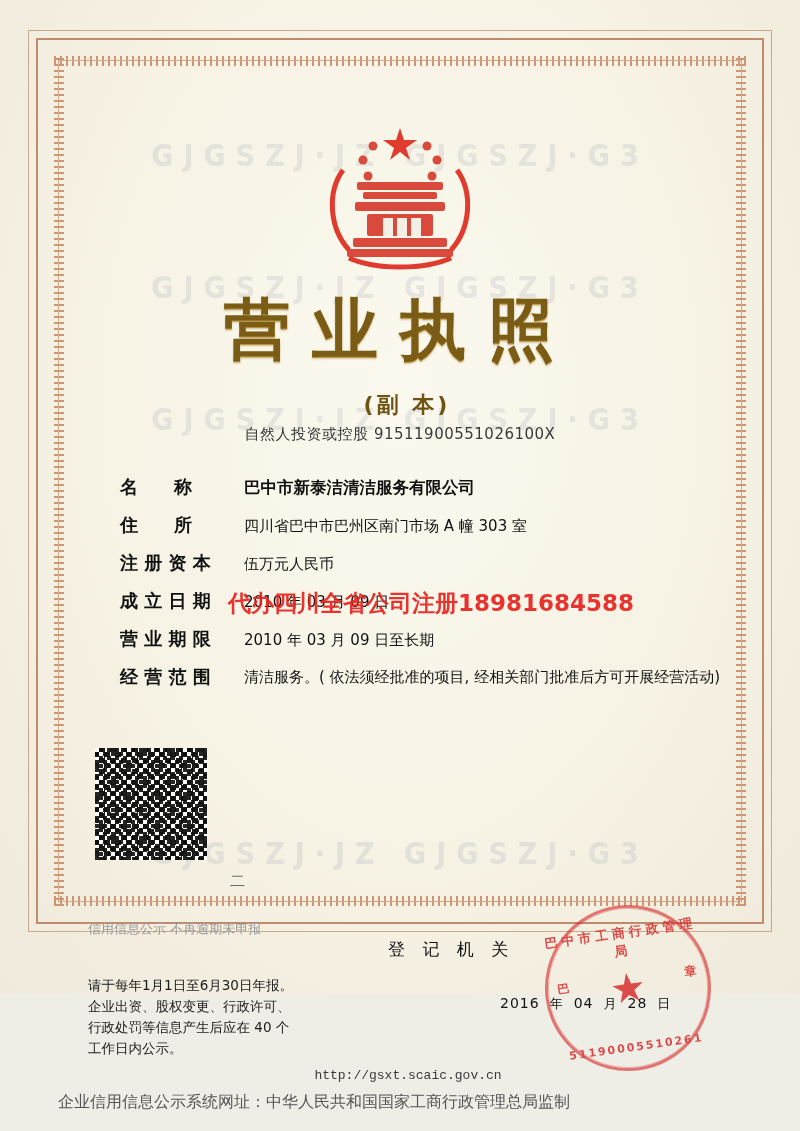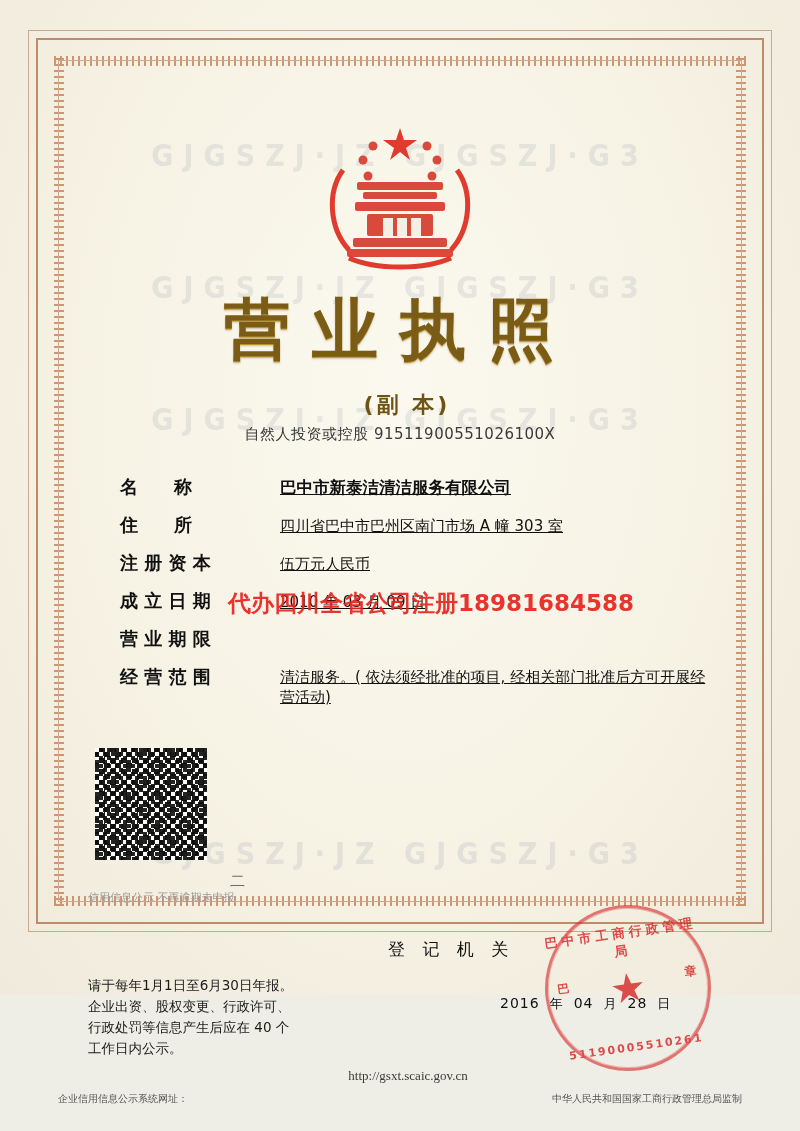--- a/index.html
+++ b/index.html
@@ -68,27 +68,27 @@
   .subtitle{
     position:absolute;left:14px;right:0;top:390px;text-align:center;
     font-size:22px;letter-spacing:3px;color:#6e5413;font-weight:bold;
   }
   .credit-code{
     position:absolute;left:0;right:0;top:425px;text-align:center;
     font-size:15px;color:#3a3a3a;letter-spacing:.5px;
   }
   
   .fields{position:absolute;left:120px;top:475px;right:80px;}
-  .row{display:flex;align-items:baseline;margin-bottom:14px;gap:36px;}
+  .row{display:flex;align-items:baseline;margin-bottom:14px;}
   .row .label{
     width:112px;flex:0 0 112px;
     font-size:18px;color:#111;font-weight:bold;
     display:flex;justify-content:space-between;
   }
-  .row .value{font-size:15px;color:#111;padding-left:12px;text-decoration:underline;}
+  .row .value{font-size:15px;color:#111;padding-left:12px;}
   .row .value.big{font-size:16.5px;font-weight:bold;}
   .row.scope{align-items:flex-start;}
   .row.scope .value{line-height:1.35;padding-top:2px;}
   
   .ad-text{
     position:absolute;left:228px;top:588px;
     font-size:23px;color:#e8231f;font-weight:bold;letter-spacing:0;
     white-space:nowrap;opacity:.92;
   }
   
@@ -100,22 +100,22 @@
     opacity:.95;
   }
   .qr::after{
     content:"";position:absolute;inset:0;
     background:
       repeating-conic-gradient(#111 0% 25%, transparent 0% 50%) 4px 4px/11px 11px;
     mix-blend-mode:multiply;
   }
   
   .faint-note{
-    position:absolute;left:88px;top:890px;width:220px;
-    font-size:11px;color:#9a9a9a;line-height:1.5;
+    position:absolute;left:88px;top:919px;width:220px;
+    font-size:13px;color:#9a9a9a;line-height:1.5;
   }
   .faint-center{
     position:absolute;left:230px;top:872px;font-size:15px;color:#6d6d6d;
   }
   
   .notice{
     position:absolute;left:88px;top:975px;width:212px;
     font-size:13.5px;color:#1a1a1a;line-height:1.55;
   }
   
@@ -151,26 +151,26 @@
   .seal .arc-bottom{bottom:14px;font-size:11px;letter-spacing:2px;}
   .seal .side-l,.seal .side-r{
     position:absolute;top:64px;color:#d62828;font-size:12px;font-weight:bold;
   }
   .seal .side-l{left:10px;}
   .seal .side-r{right:10px;}
   
   .url{
     position:absolute;left:16px;right:0;top:1068px;text-align:center;
     font-size:13px;color:#3a3a3a;
-    font-family:Liberation Serif, serif;
+    font-family:Liberation Mono, monospace;
   }
   .footer{
     position:absolute;left:0;right:0;top:1092px;
-    display:flex;justify-content:space-between;
-    padding:0 58px;font-size:10px;color:#555;
+    display:flex;justify-content:flex-start;
+    padding:0 58px;font-size:16px;color:#555;
   }
 </style>
 </head>
 <body>
 
 <div class="page">
 
   <div class="wm" style="top:140px">GJGSZJ·JZ  GJGSZJ·G3</div>
   <div class="wm" style="top:272px">GJGSZJ·JZ  GJGSZJ·G3</div>
   <div class="wm" style="top:404px">GJGSZJ·JZ  GJGSZJ·G3</div>
@@ -231,20 +231,21 @@
     <div class="row">
       <div class="label">注 册 资 本</div>
       <div class="value">伍万元人民币</div>
     </div>
     <div class="row">
       <div class="label">成 立 日 期</div>
       <div class="value">2010 年 03 月 09 日</div>
     </div>
     <div class="row">
       <div class="label">营 业 期 限</div>
+      <div class="value">2010 年 03 月 09 日至长期</div>
     </div>
     <div class="row scope">
       <div class="label">经 营 范 围</div>
       <div class="value">清洁服务。( 依法须经批准的项目, 经相关部门批准后方可开展经营活动)</div>
     </div>
   </div>
 
   <div class="ad-text">代办四川全省公司注册18981684588</div>
 
   <div class="qr"></div>

